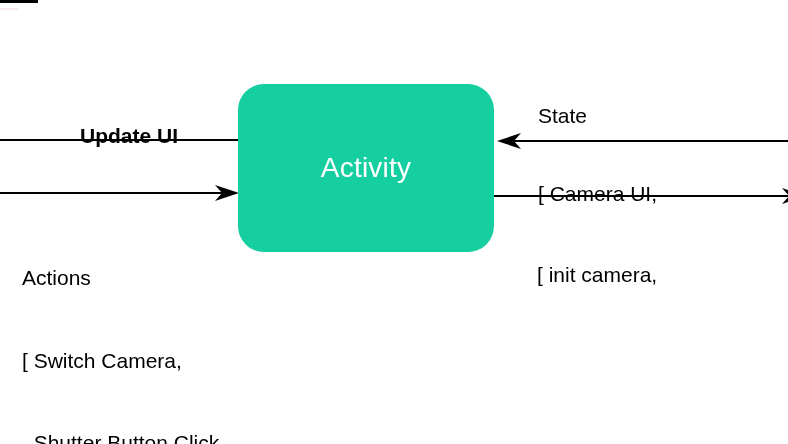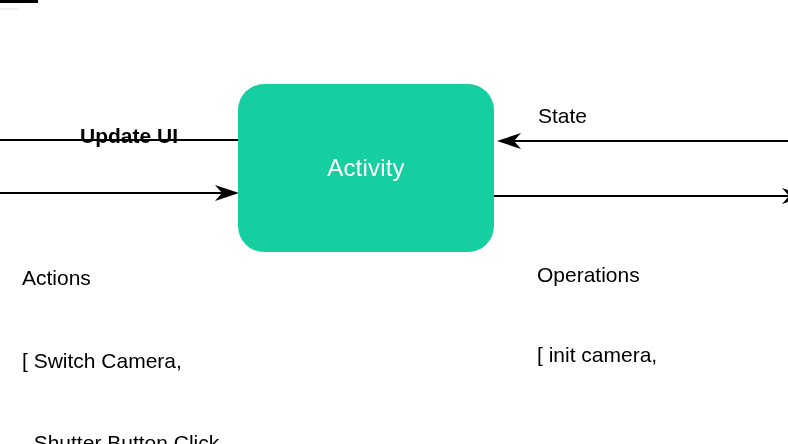--- a/index.html
+++ b/index.html
@@ -26,21 +26,21 @@
   
   .activity-box {
     position: absolute; left: 238px; top: 84px;
     width: 256px; height: 168px;
     background: #16CFA0;
     border-radius: 26px;
     display: flex; align-items: center; justify-content: center;
   }
   .activity-box .node-label {
     color: #ffffff;
-    font-size: 24px;
+    font-size: 28px;
     letter-spacing: 0.2px;
   }
 
   
   .hline { position: absolute; height: 2px; background: #000000; }
   .line-update-ui  { left: 0;   top: 139px; width: 239px; }
   .line-actions    { left: 0;   top: 192px; width: 224px; }
   .line-state      { left: 506px; top: 140px; width: 282px; }
   .line-camera-ops { left: 493px; top: 195px; width: 295px; }
 
@@ -100,24 +100,24 @@
     <div class="line bold">Actions</div>
     <div class="line">[ Switch Camera,</div>
     <div class="line">  Shutter Button Click,</div>
     
     
     
   </div>
 
   <div class="tblock block-state">
     <div class="line bold">State</div>
+    <div class="line">[ Camera UI,</div>
   </div>
 
   <div class="tblock block-camera-ops">
-    <div class="line bold">Operations</div>
     <div class="line">[ init camera,</div>
     
     
     
     
     
   </div>
 
 </div>
 

